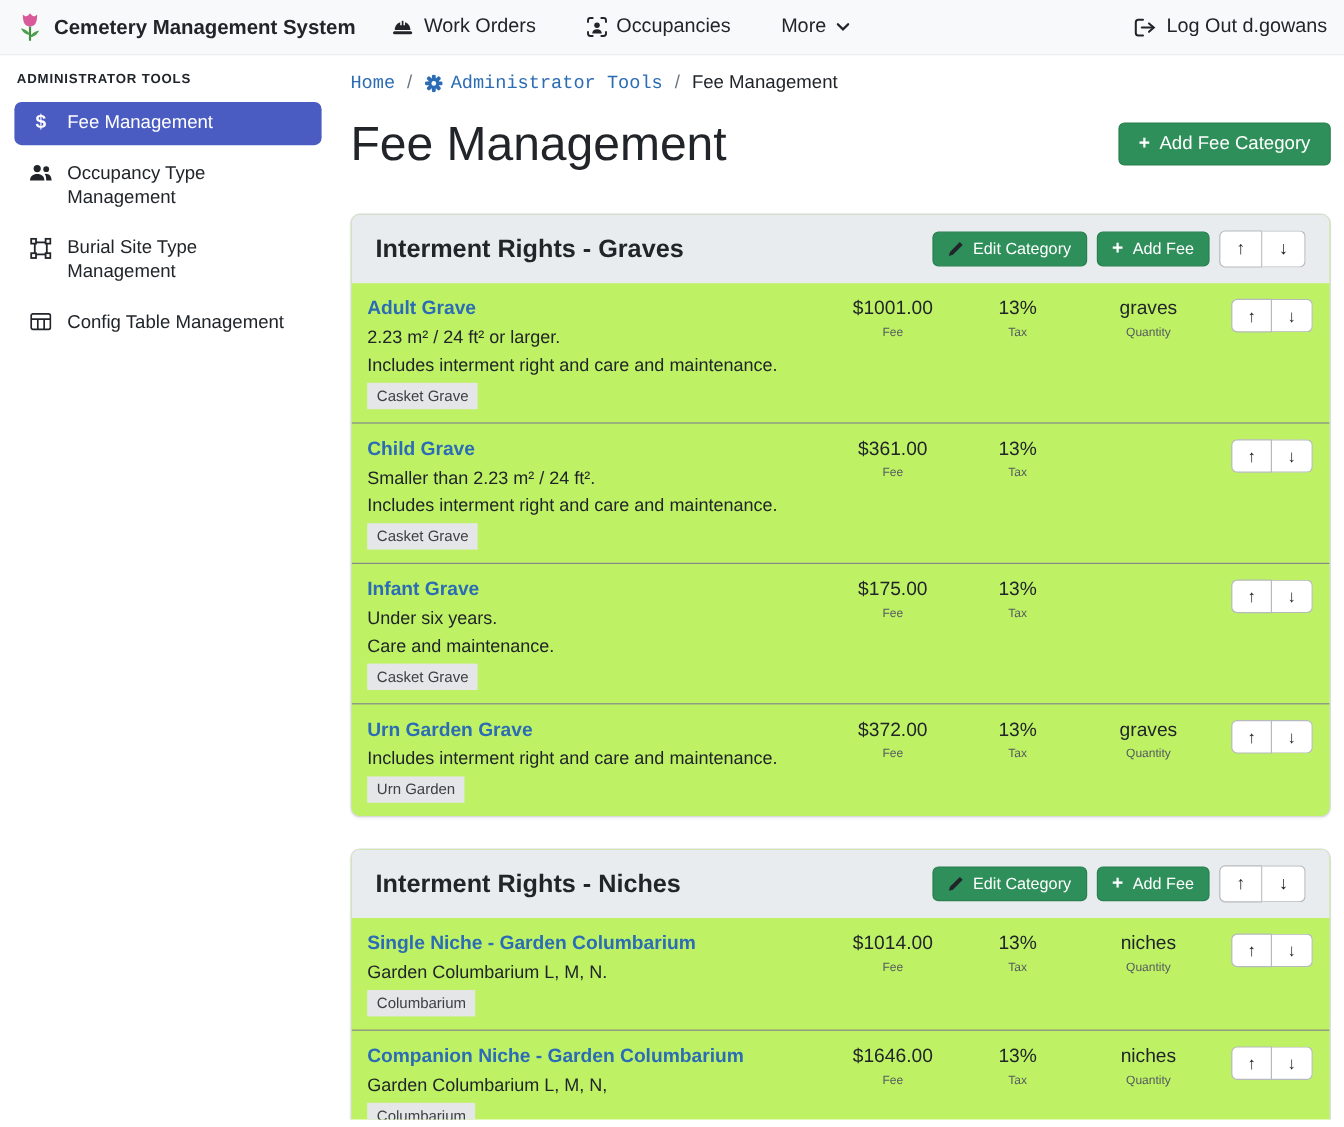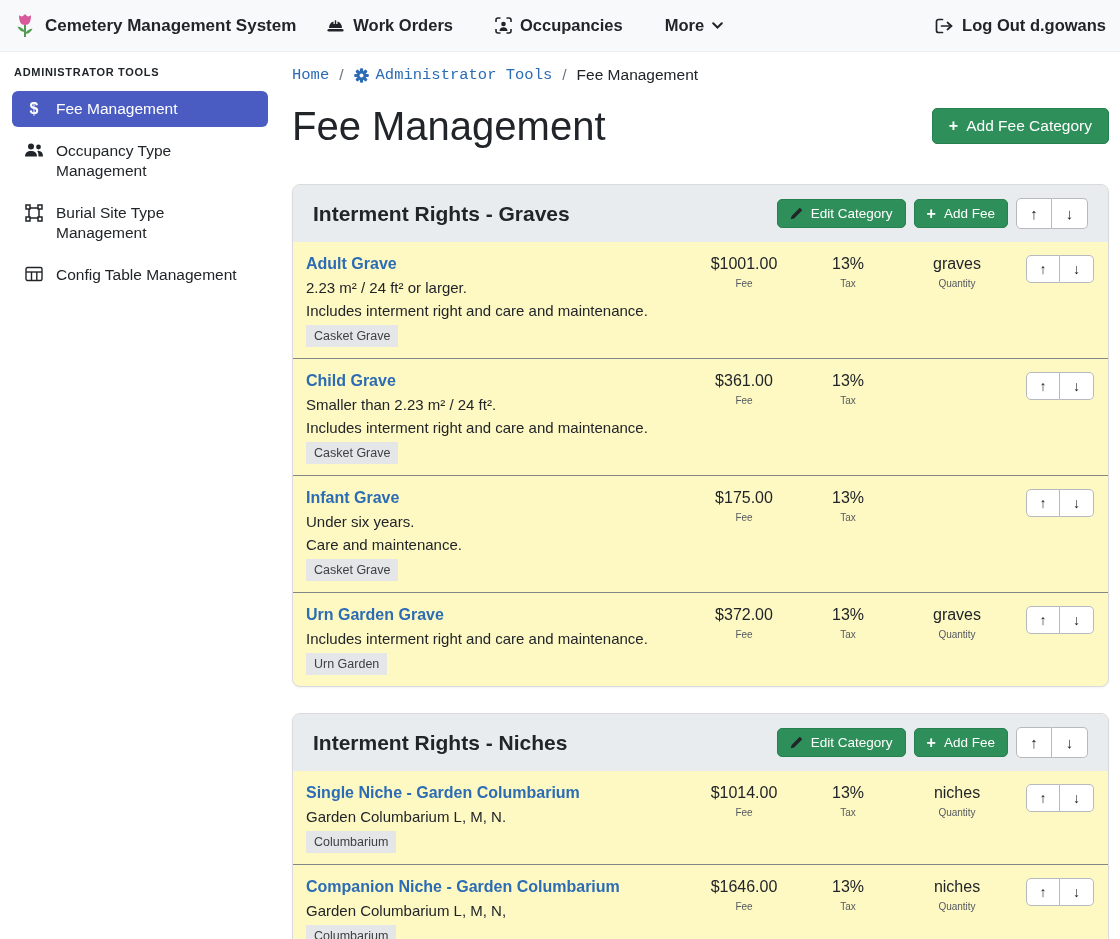--- a/index.html
+++ b/index.html
@@ -6,33 +6,33 @@
   html, body { width: 1120px; height: 939px; overflow: hidden; }
   body {
     font-family: "Liberation Sans", "DejaVu Sans", sans-serif;
     color: #212529;
     background: #fff;
   }
   a { text-decoration: none; color: inherit; }
 
   
   .topbar {
-    height: 52px;
+    height: 46px;
     background: #f8f9fa;
     border-bottom: 1px solid #eceeef;
     display: flex;
     align-items: center;
     padding: 0 14px;
   }
   .brand { display: flex; align-items: center; gap: 9px; font-size: 17px; font-weight: 700; }
   .brand-icon { display: flex; align-items: center; }
   .top-nav { display: flex; align-items: center; gap: 42px; margin-left: 30px; }
   .top-link {
     display: flex; align-items: center; gap: 8px;
-    font-size: 16.5px; color: #212529; cursor: pointer; font-weight: bold;
+    font-size: 16.5px; color: #212529; cursor: pointer;
   }
   .nav-icon { display: flex; align-items: center; color: #212529; }
   .logout { margin-left: auto; padding-left: 24px; }
 
   
   .layout { display: flex; height: 887px; }
 
   
   .sidebar { width: 280px; flex-shrink: 0; padding: 14px 12px 0 12px; }
   .sidebar-heading {
@@ -72,21 +72,21 @@
   .btn-green { background: #2e8f5a; border-color: #27804f; color: #fff; }
   .btn-lg { font-size: 15.5px; padding: 8px 16px; }
   .btn-sm { font-size: 13.5px; padding: 6px 12px; }
   .plus-glyph { font-weight: 700; font-size: 16px; line-height: 14px; }
 
   
   .card {
     border: 1px solid #d8dadd; border-radius: 8px;
     margin-top: 32px; margin-bottom: 0;
     box-shadow: 0 1px 2px rgba(0,0,0,.05);
-    background: #fef9c3; overflow: hidden;
+    background: #bef264; overflow: hidden;
   }
   .card + .card { margin-top: 26px; }
   .card-header {
     background: #e9ecef; padding: 13px 20px;
     display: flex; align-items: center;
   }
   .card-title { font-size: 21px; font-weight: 700; line-height: 28px; }
   .header-actions { margin-left: auto; display: flex; align-items: center; gap: 8px; justify-content: flex-end; }
 
   .arrow-group { display: inline-flex; }

